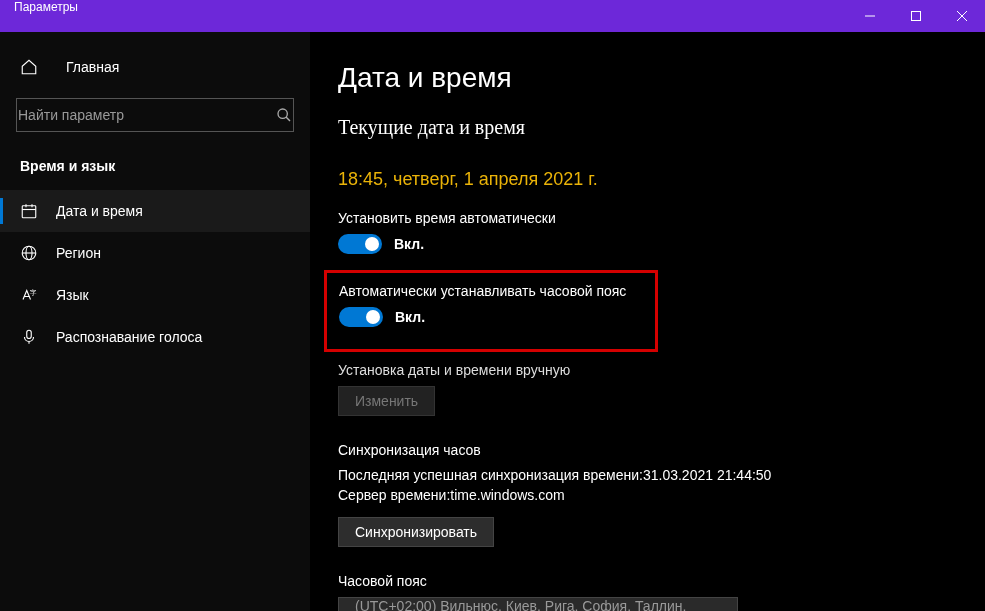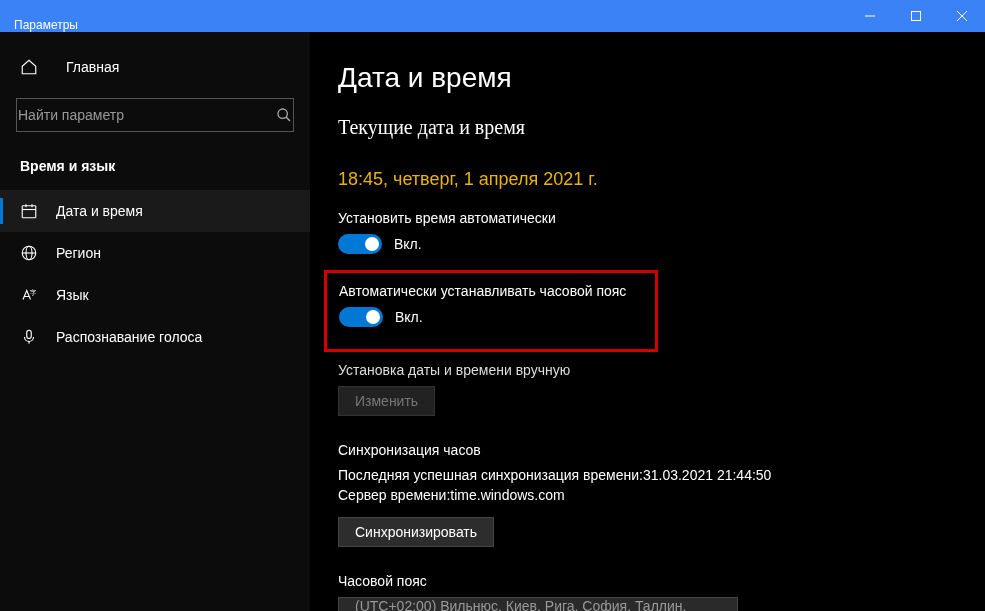--- a/index.html
+++ b/index.html
@@ -4,22 +4,22 @@
 <style>
 * { margin: 0; padding: 0; box-sizing: border-box; }
 body {
   width: 985px; height: 611px;
   background: #000; color: #fff;
   font-family: "Segoe UI", Arial, sans-serif;
   font-size: 14px; overflow: hidden;
   display: flex; flex-direction: column;
 }
 .titlebar {
-  height: 32px; display: flex; align-items: flex-end;
-  background: #3b82f6; font-size: 12px;
+  height: 32px; display: flex; align-items: flex-start;
+  background: #6d28d9; font-size: 12px;
 }
 .titlebar .title { padding-left: 14px; color: #fff; }
 .titlebar .spacer { flex: 1; }
 .win-controls { display: flex; }
 .win-btn {
   width: 46px; height: 32px; display: flex;
   align-items: center; justify-content: center;
   color: #fff; cursor: pointer;
 }
 .win-btn svg { width: 10px; height: 10px; }
@@ -65,21 +65,21 @@
 }
 .nav-item .icon { width: 18px; height:18px; display:flex; align-items:center; justify-content:center; color:#fff;}
 .content {
   flex: 1; background: #000;
   padding: 30px 28px; overflow: hidden;
 }
 .page-title { font-size: 28px; font-weight: 400; margin-bottom: 22px; }
 .section-title { font-size: 20px; font-weight: 400; margin-bottom: 30px; font-family: Liberation Serif, serif; }
 .datetime-value { font-size: 18px; margin-bottom: 20px; color:#eab308;}
 .setting-label { font-size: 14px; margin-bottom: 8px; }
-.toggle-row { display: flex; align-items: center; gap: 12px; margin-bottom: 16px; }
+.toggle-row { display: flex; align-items: center; gap: 12px; margin-bottom: 16px; font-weight: bold; }
 .toggle {
   width: 44px; height: 20px; border-radius: 10px;
   background: #0078d4; position: relative; cursor: pointer;
 }
 .toggle .knob {
   position: absolute; right: 3px; top: 3px;
   width: 14px; height: 14px; border-radius: 50%;
   background: #fff;
 }
 .toggle-state { font-size: 14px; }

